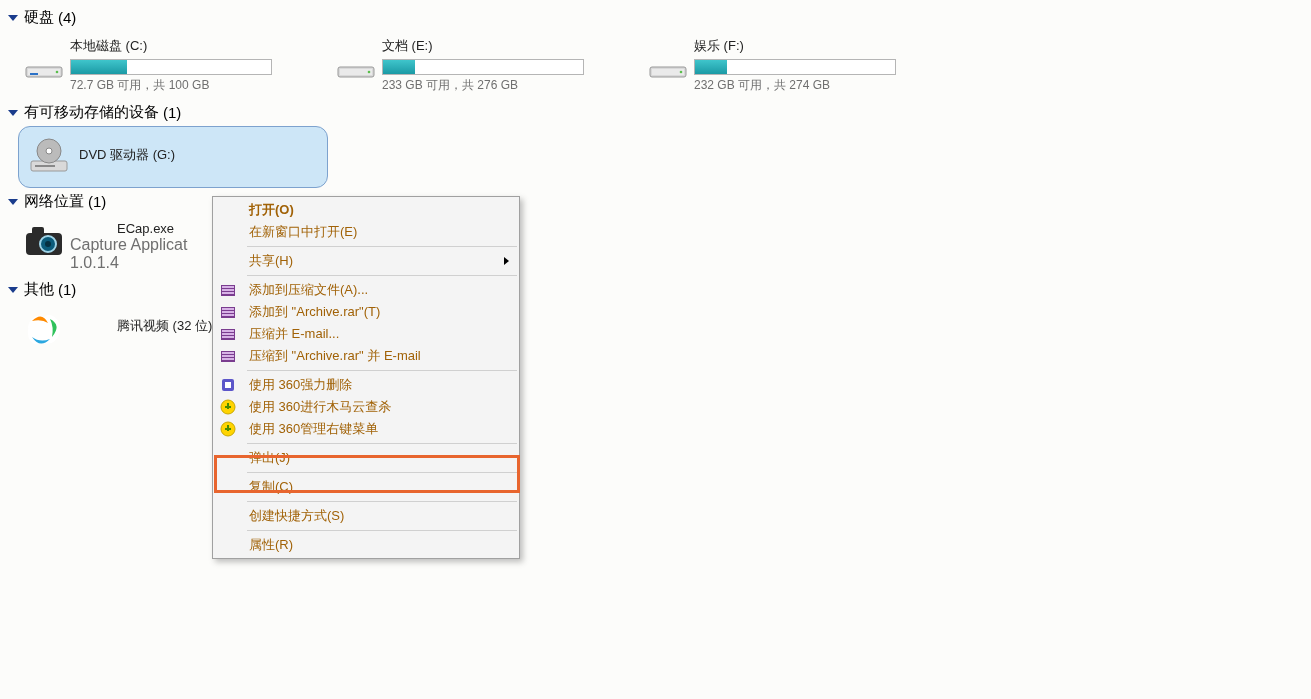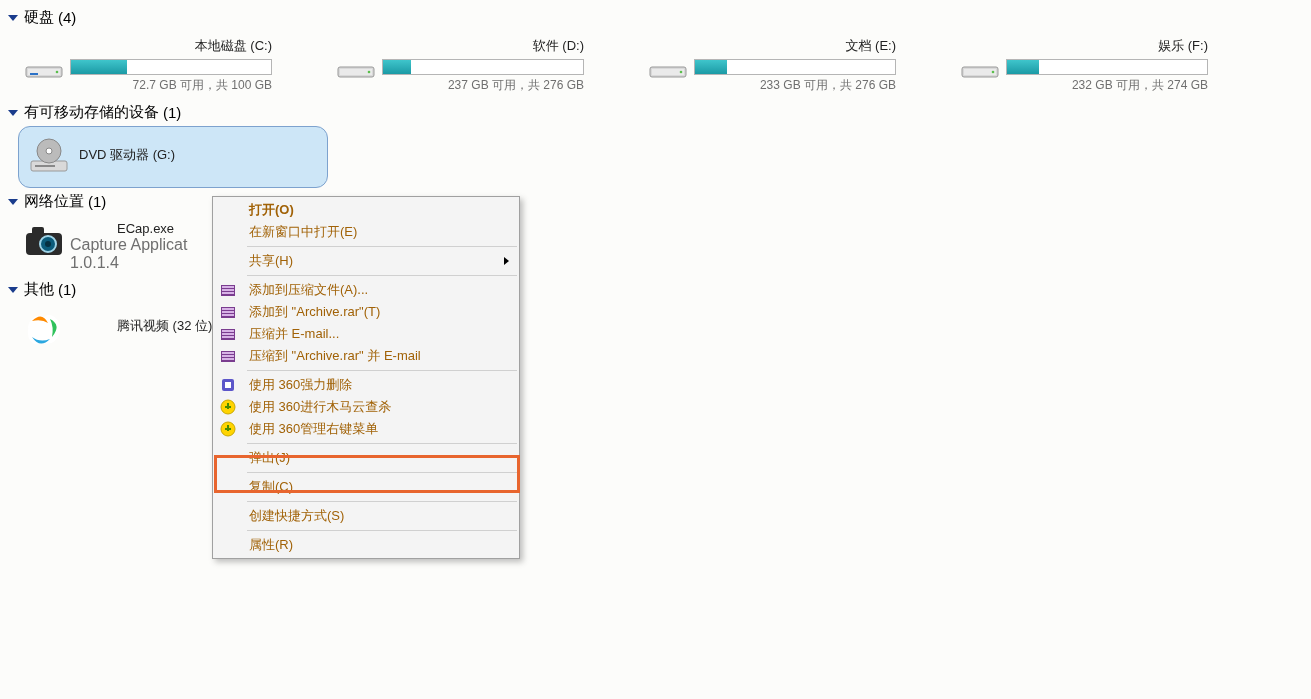--- a/index.html
+++ b/index.html
@@ -39,21 +39,20 @@
     display: flex;
     padding-left: 18px;
     padding-top: 6px;
     padding-bottom: 6px;
   }
   .drive-item {
     display: flex;
     align-items: center;
     width: 312px;
     height: 56px;
-    text-align: right;
   }
   .drive-icon {
     width: 52px;
     height: 44px;
     display: flex;
     align-items: center;
     justify-content: center;
   }
   .drive-info {
     display: flex;
@@ -177,36 +176,20 @@
       </span>
       <div class="drive-info">
         <span class="drive-label">本地磁盘 (C:)</span>
         <div class="usage-bar">
             <div class="usage-fill" style="width:28%"></div>
           </div>
         <span class="drive-stats">72.7 GB 可用，共 100 GB</span>
       </div>
     </div>
 
-    <div class="drive-item">
-      <span class="drive-icon">
-        <svg width="40" height="32" viewBox="0 0 40 32">
-          <rect x="2" y="18" width="36" height="10" rx="2" fill="#d9d9d9" stroke="#999"></rect>
-          <rect x="4" y="20" width="32" height="6" fill="#eaeaea"></rect>
-          <circle cx="33" cy="23" r="1.3" fill="#5bbf4c"></circle>
-        </svg>
-      </span>
-      <div class="drive-info">
-        <span class="drive-label">软件 (D:)</span>
-        <div class="usage-bar">
-            <div class="usage-fill" style="width:14%"></div>
-          </div>
-        <span class="drive-stats">237 GB 可用，共 276 GB</span>
-      </div>
-    </div>
 
     <div class="drive-item">
       <span class="drive-icon">
         <svg width="40" height="32" viewBox="0 0 40 32">
           <rect x="2" y="18" width="36" height="10" rx="2" fill="#d9d9d9" stroke="#999"></rect>
           <rect x="4" y="20" width="32" height="6" fill="#eaeaea"></rect>
           <circle cx="33" cy="23" r="1.3" fill="#5bbf4c"></circle>
         </svg>
       </span>
       <div class="drive-info">

